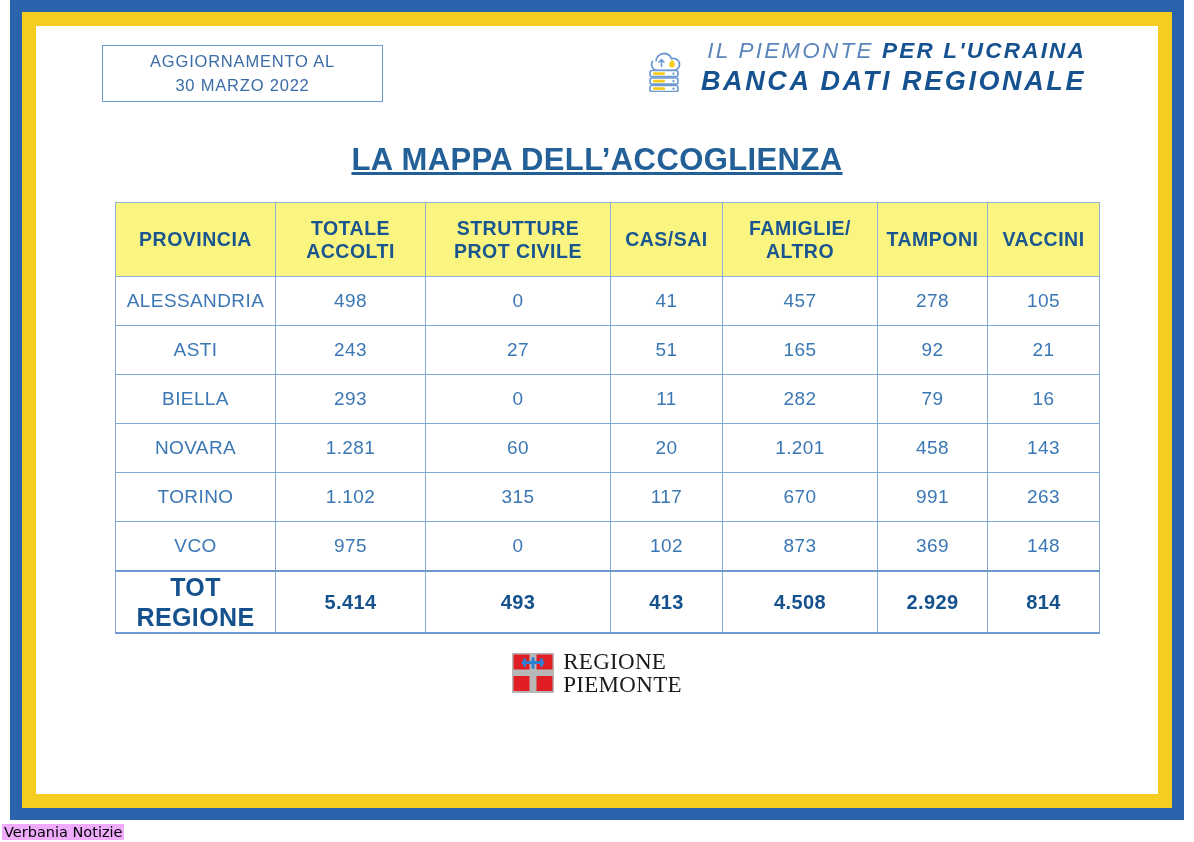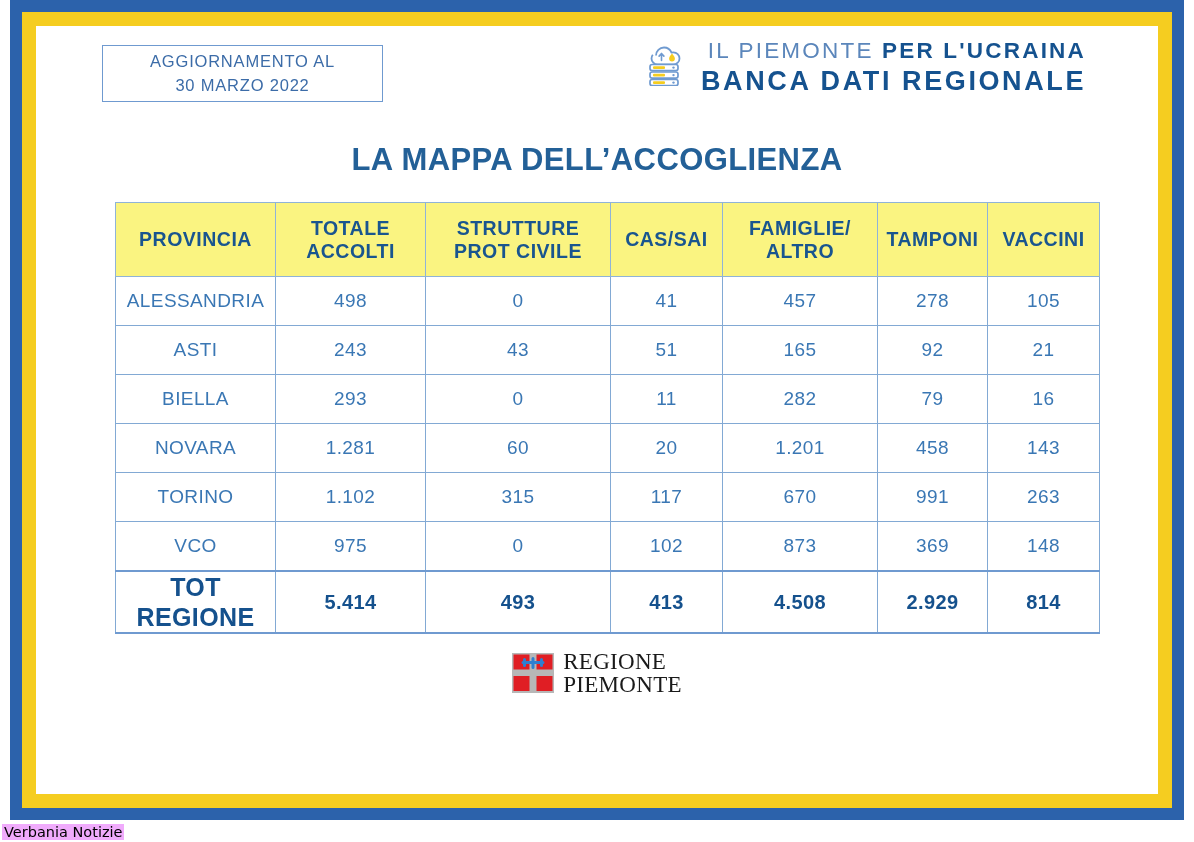--- a/index.html
+++ b/index.html
@@ -64,21 +64,23 @@
     font-size: 16.5px;
     letter-spacing: 0.8px;
     line-height: 1.45;
   }
 
   #brand {
     position: absolute;
     right: 72px;
     top: 12px;
     display: flex;
+    align-items: center;
     gap: 10px;
+    font-style: italic;
   }
   #brand-icon { flex: 0 0 auto; line-height: 0; }
   #brand-lines { text-align: right; }
   #brand-line1 {
     font-size: 22.5px;
     letter-spacing: 2.2px;
     color: #5b86bb;
     font-weight: 400;
     white-space: nowrap;
   }
@@ -93,20 +95,21 @@
   }
 
   
   #title {
     text-align: center;
     color: #236097;
     font-weight: 700;
     font-size: 31px;
     letter-spacing: 0.4px;
     margin-top: 6px;
+    text-decoration: underline;
   }
 
   
   #table-wrap {
     margin: 24px auto 0 auto;
     width: 964px;
   }
   table {
     width: 100%;
     border-collapse: collapse;
@@ -275,21 +278,21 @@
                 <td>498</td>
                 <td>0</td>
                 <td>41</td>
                 <td>457</td>
                 <td>278</td>
                 <td>105</td>
               </tr>
               <tr>
                 <td>ASTI</td>
                 <td>243</td>
-                <td>43</td>
+                <td>27</td>
                 <td>51</td>
                 <td>165</td>
                 <td>92</td>
                 <td>21</td>
               </tr>
               <tr>
                 <td>BIELLA</td>
                 <td>293</td>
                 <td>0</td>
                 <td>11</td>

